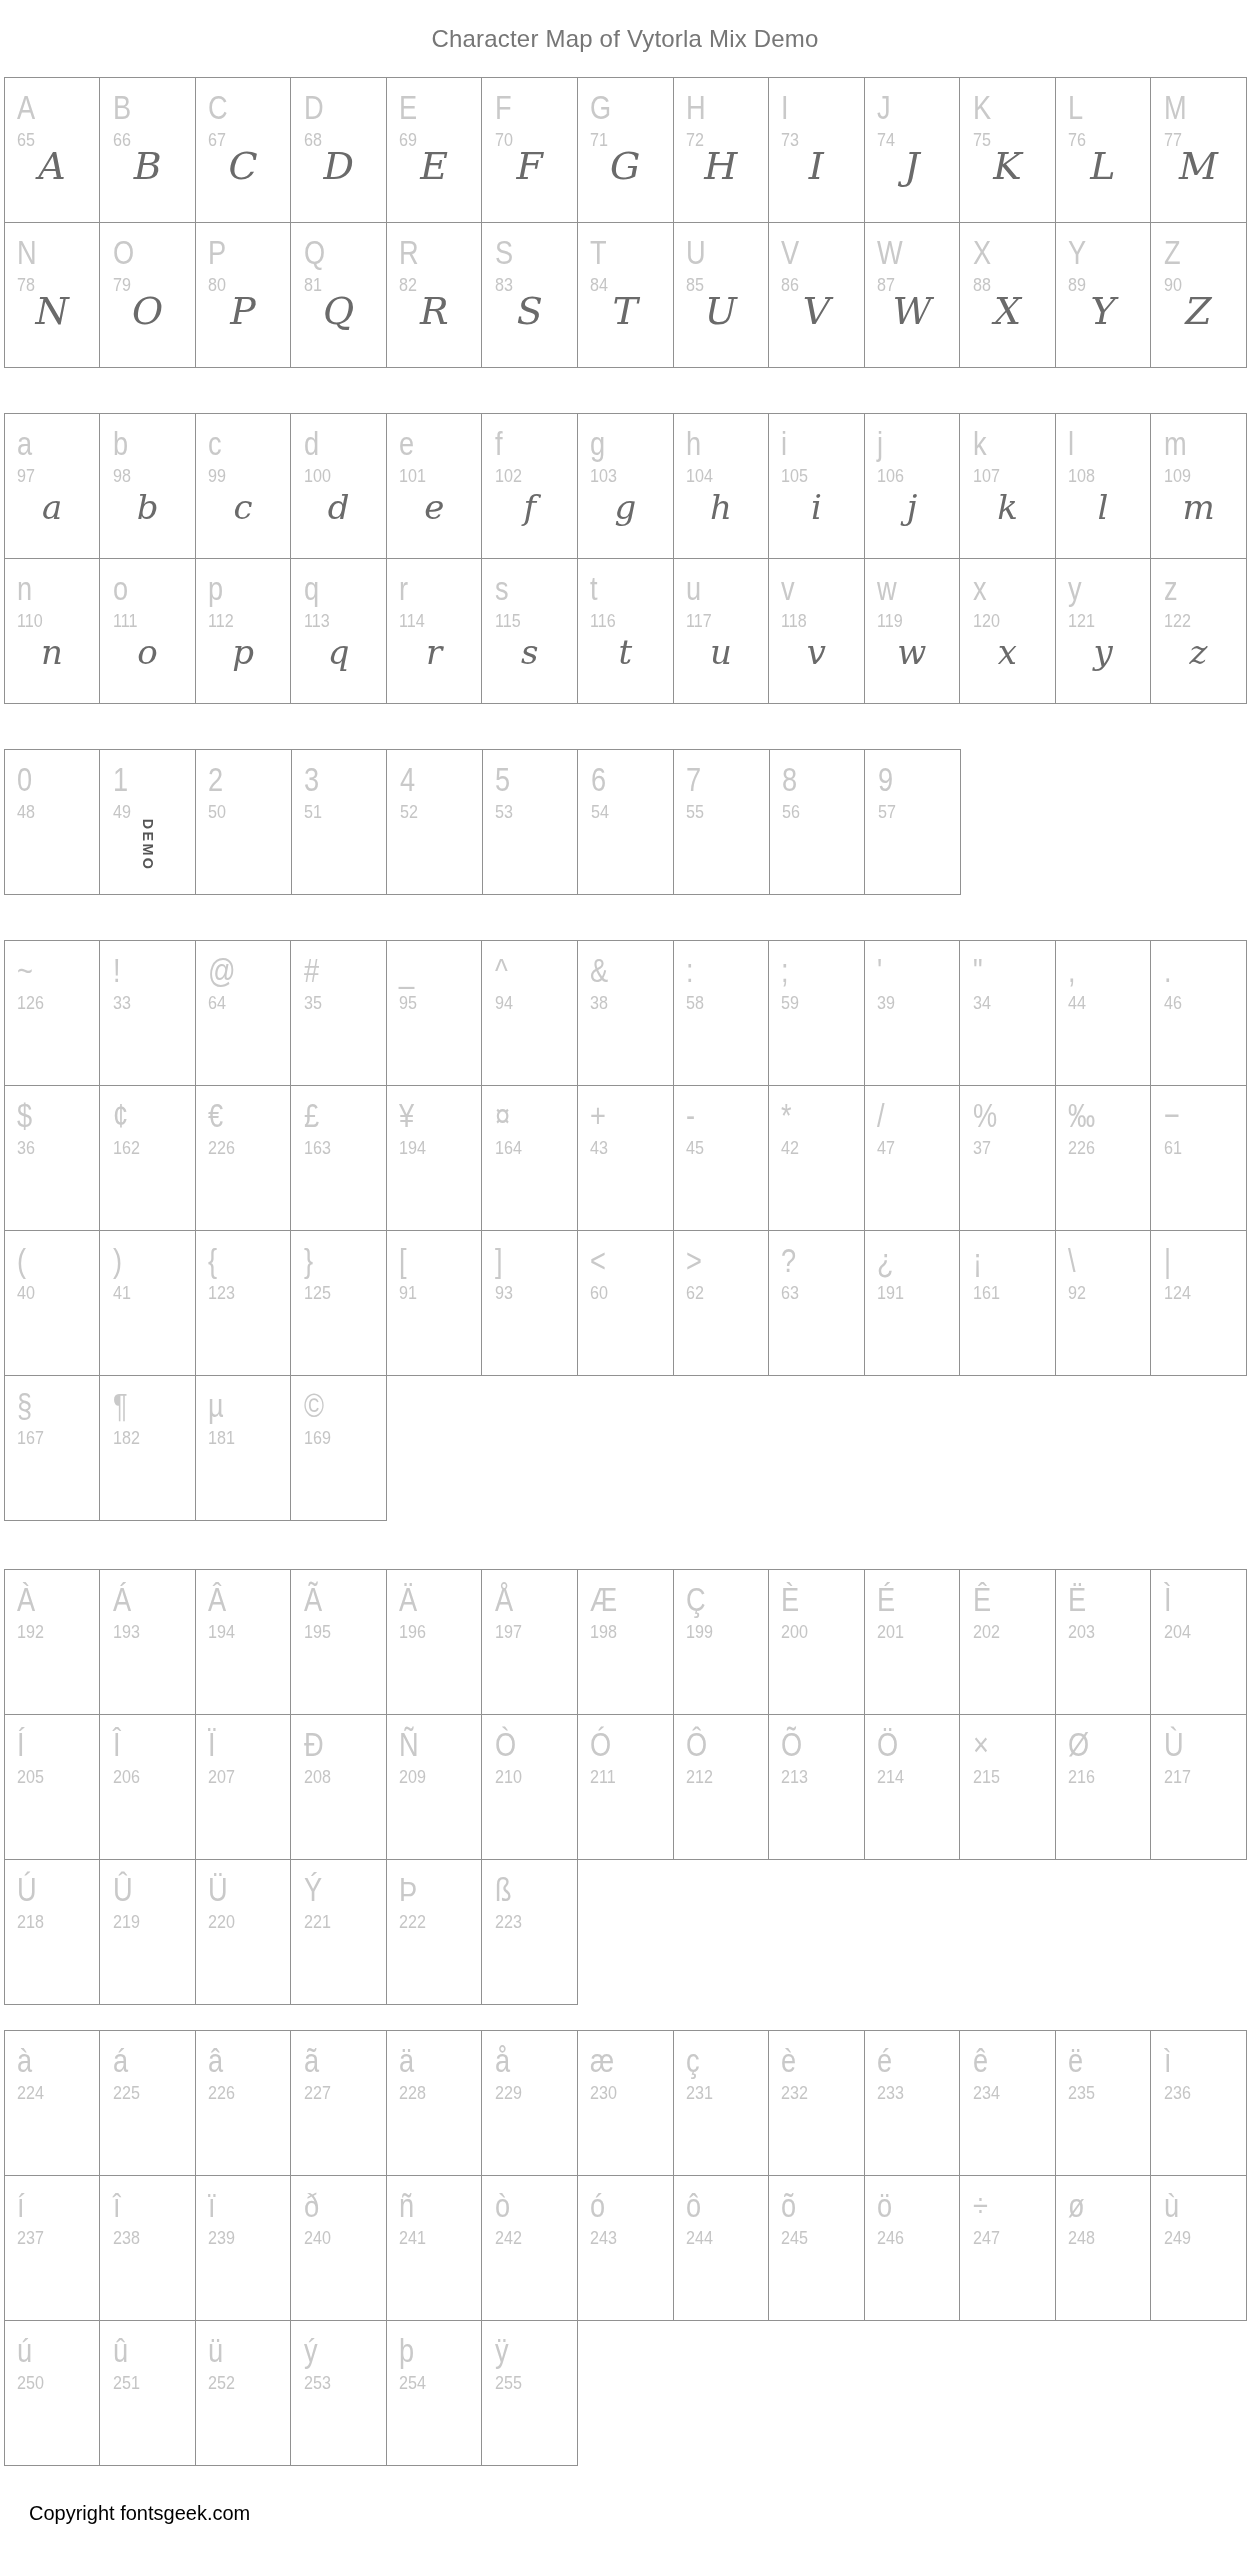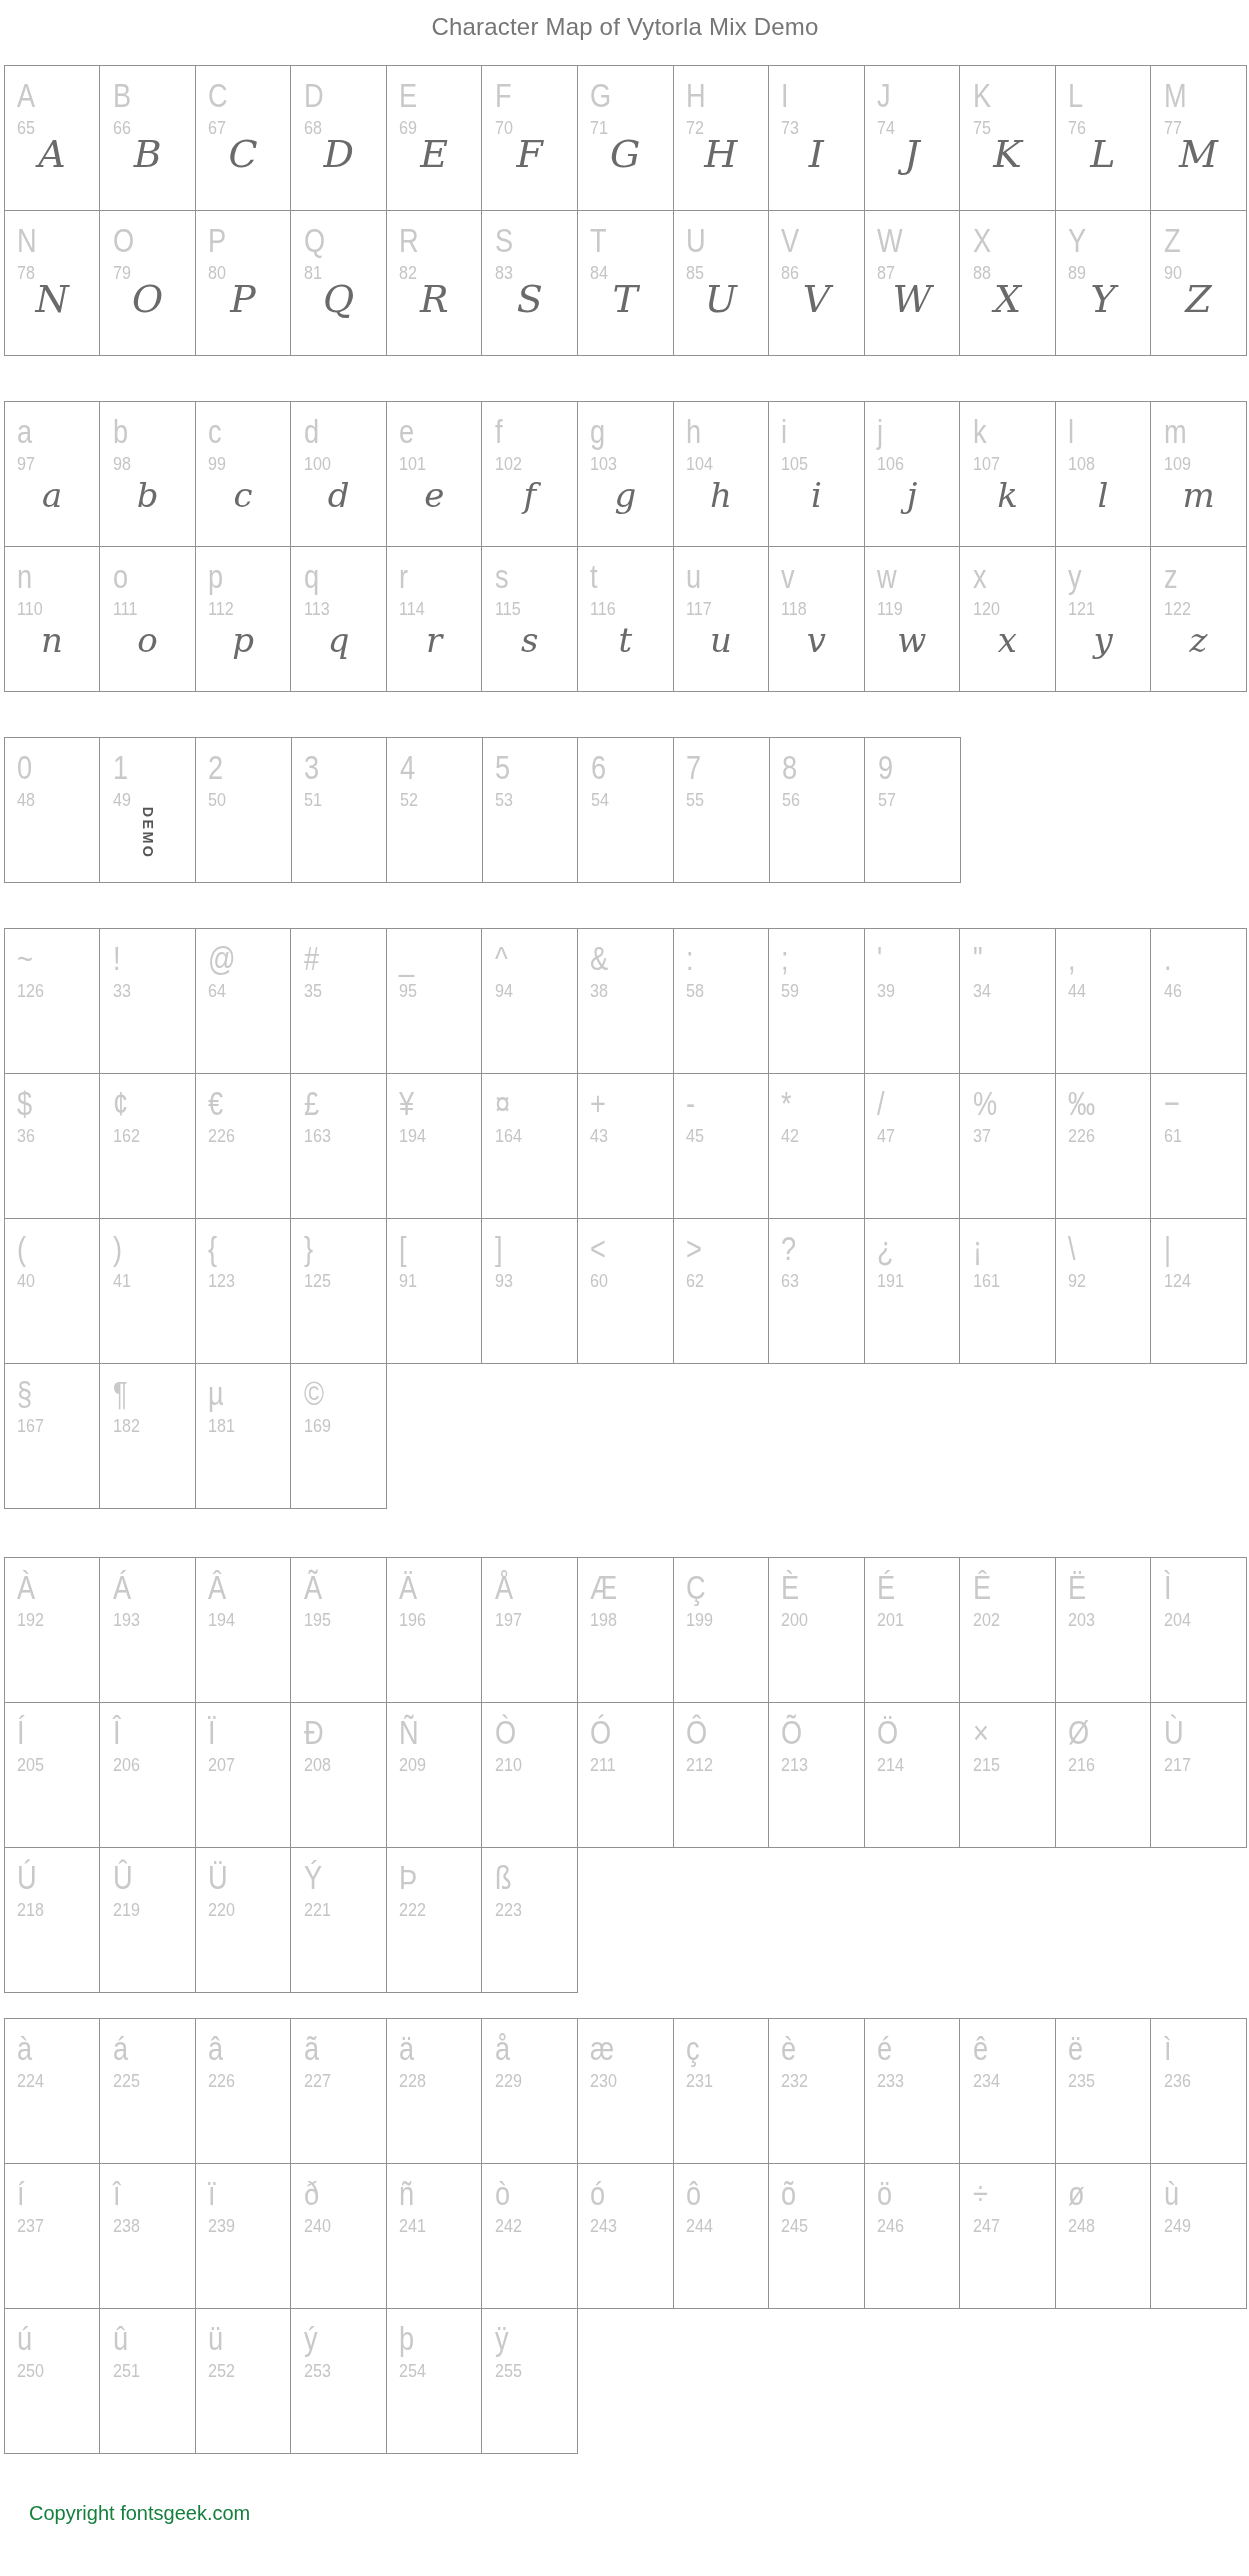--- a/index.html
+++ b/index.html
@@ -1,21 +1,21 @@
 <!DOCTYPE html>
 <html><head>
 <meta charset="utf-8">
 <style>
   html,body{margin:0;padding:0;}
   body{
     width:1250px;height:2576px;background:#ffffff;position:relative;
     font-family:"Liberation Sans",sans-serif;overflow:hidden;
   }
   .page-title{
-    padding-top:13px;height:29px;text-align:center;
+    padding-top:25px;height:29px;text-align:center;
     font-size:24px;color:#767676;letter-spacing:0.2px;
   }
   .char-grid{
     display:grid;margin-left:3.8px;
     border-top:1px solid #919191;border-left:1px solid #919191;
     background:#fff;
   }
   .char-grid{margin-top:45px;}
   #grid-uppercase{margin-top:23px;}
   #grid-uppercase-accented{margin-top:48px;}
@@ -42,21 +42,21 @@
   }
   .grid-small-glyph .glyph{font-size:34px;top:76px;}
   .cell .demo-mark{
     position:absolute;left:50%;top:95px;
     transform:translate(-50%,-50%) rotate(90deg);
     font-size:14.3px;font-weight:bold;letter-spacing:2.4px;color:#555555;
     white-space:nowrap;
   }
   .page-footer{
     position:absolute;left:29px;top:2502px;
-    font-size:20px;color:#15803d;
+    font-size:20px;color:#000000;
   }
 </style>
 </head>
 <body>
 
 <div class="page-title">Character Map of Vytorla Mix Demo</div>
 
 <main>
   <section class="char-grid" id="grid-uppercase" style="width: 1242px; grid-template-columns: repeat(13, 1fr);">
       <div class="cell">

